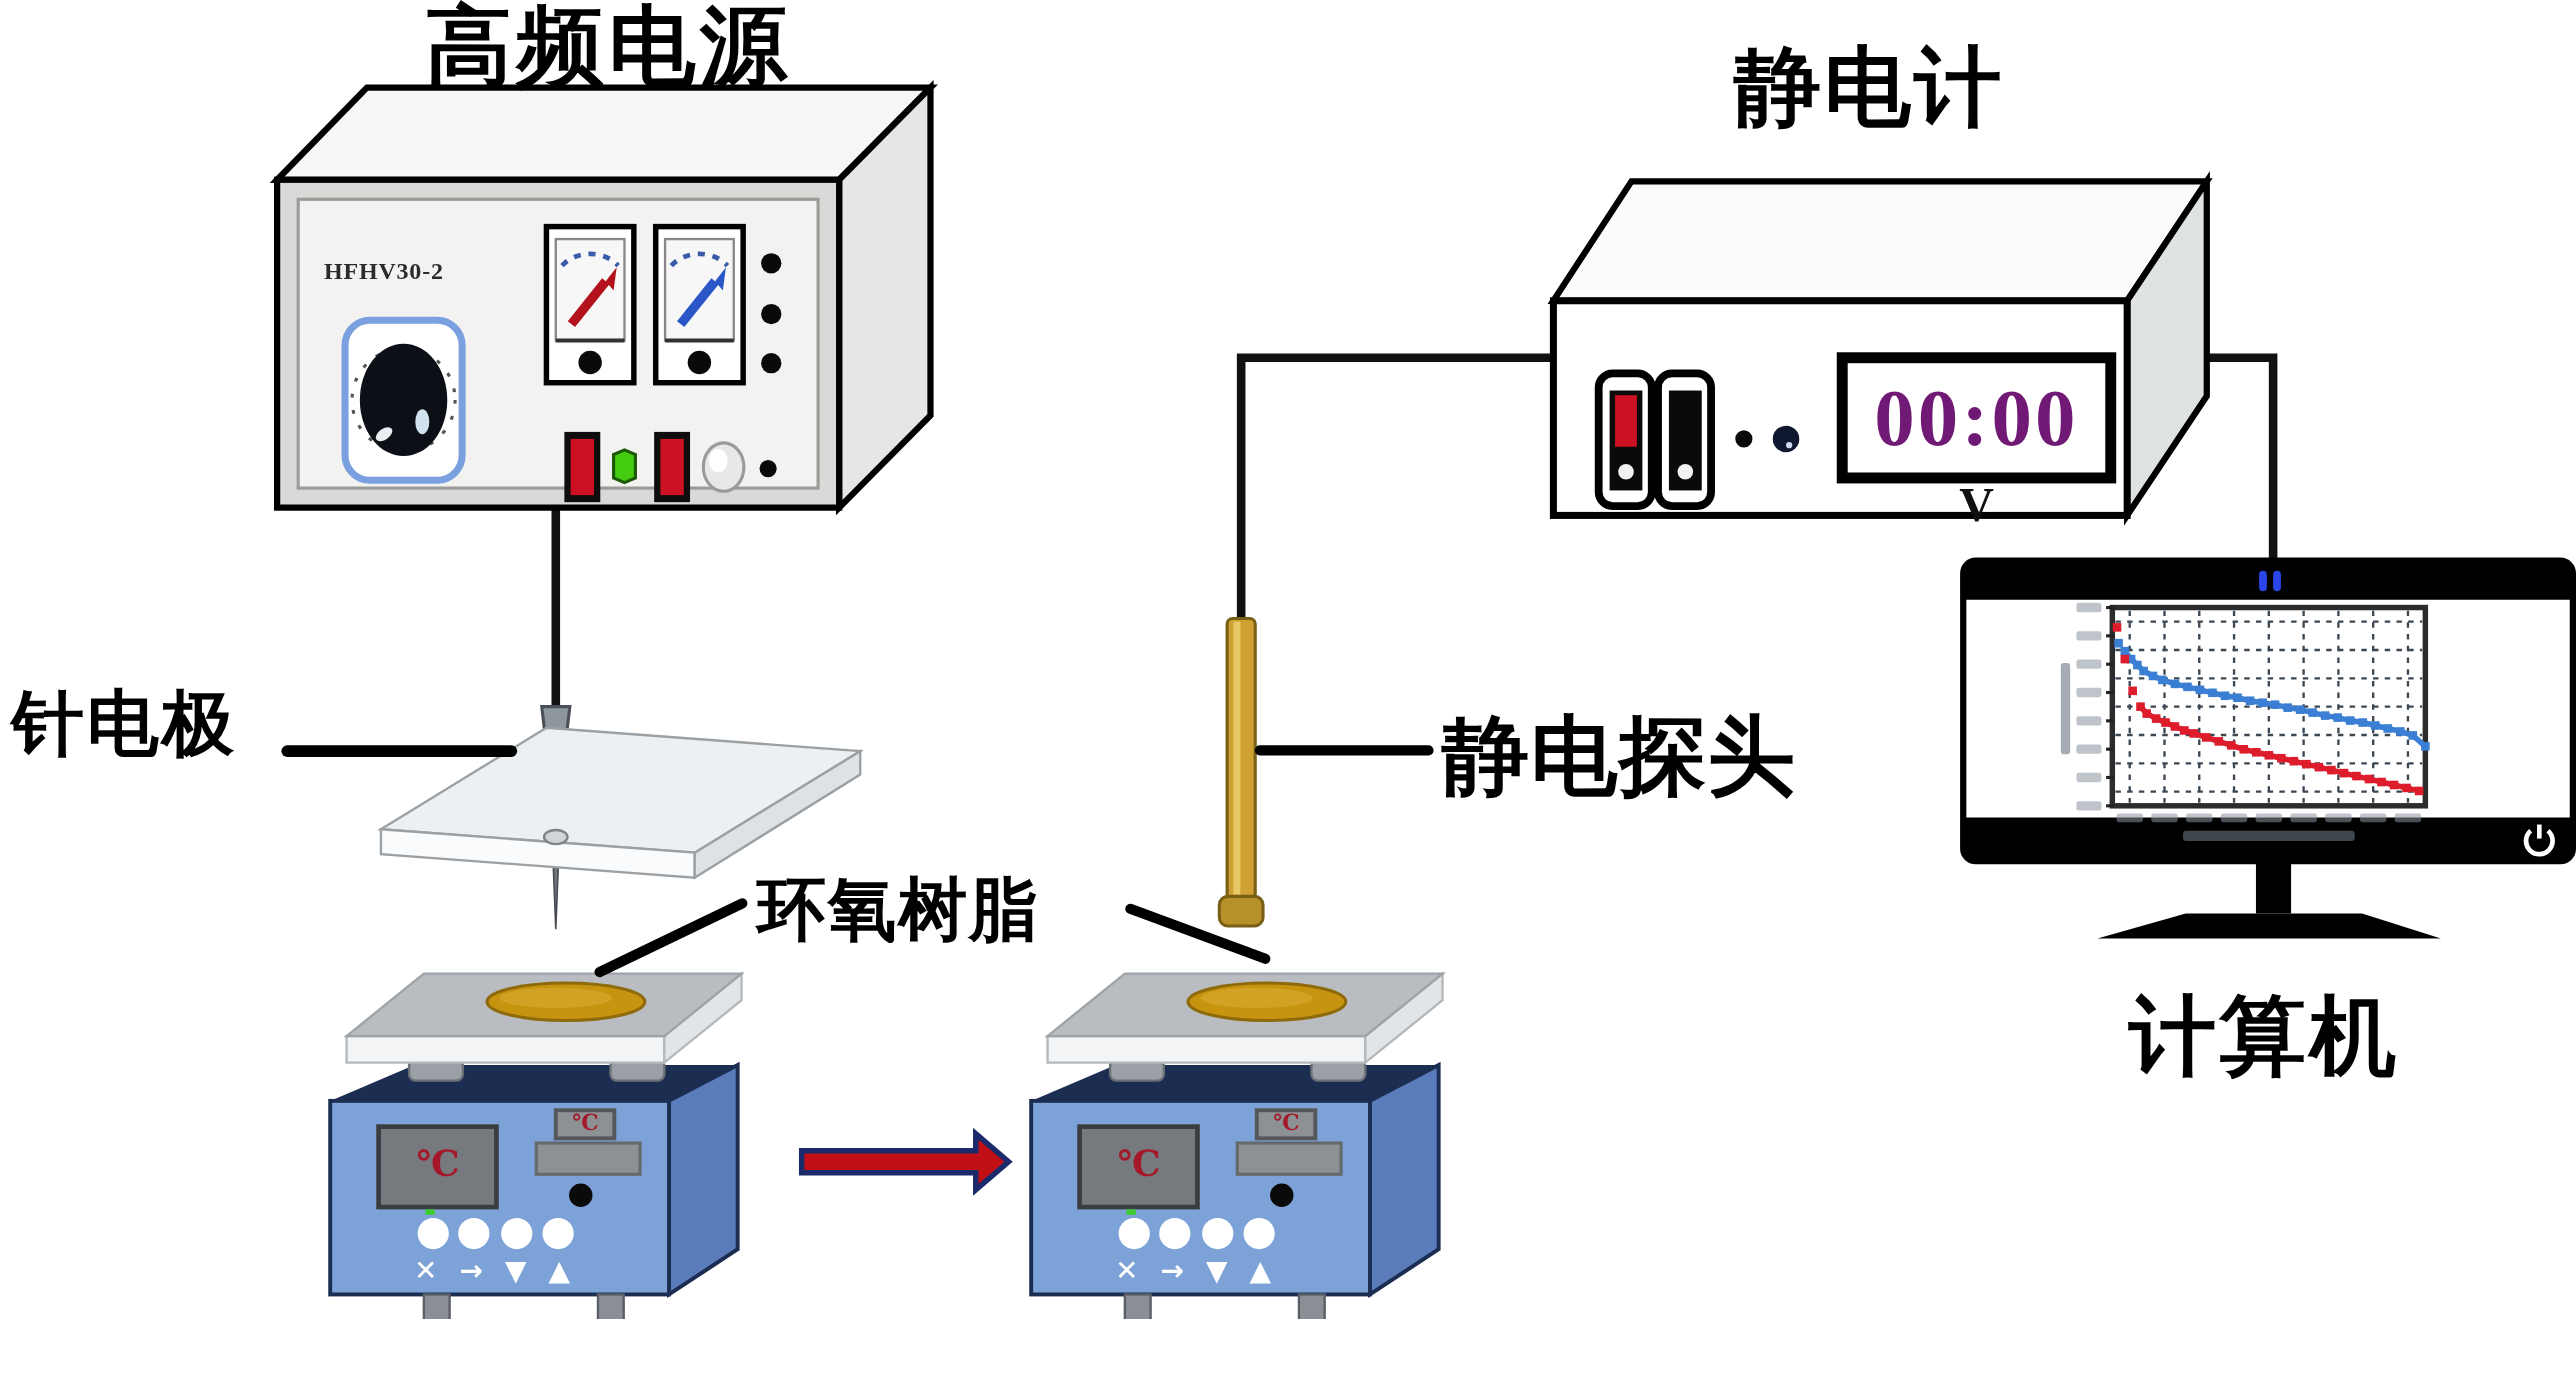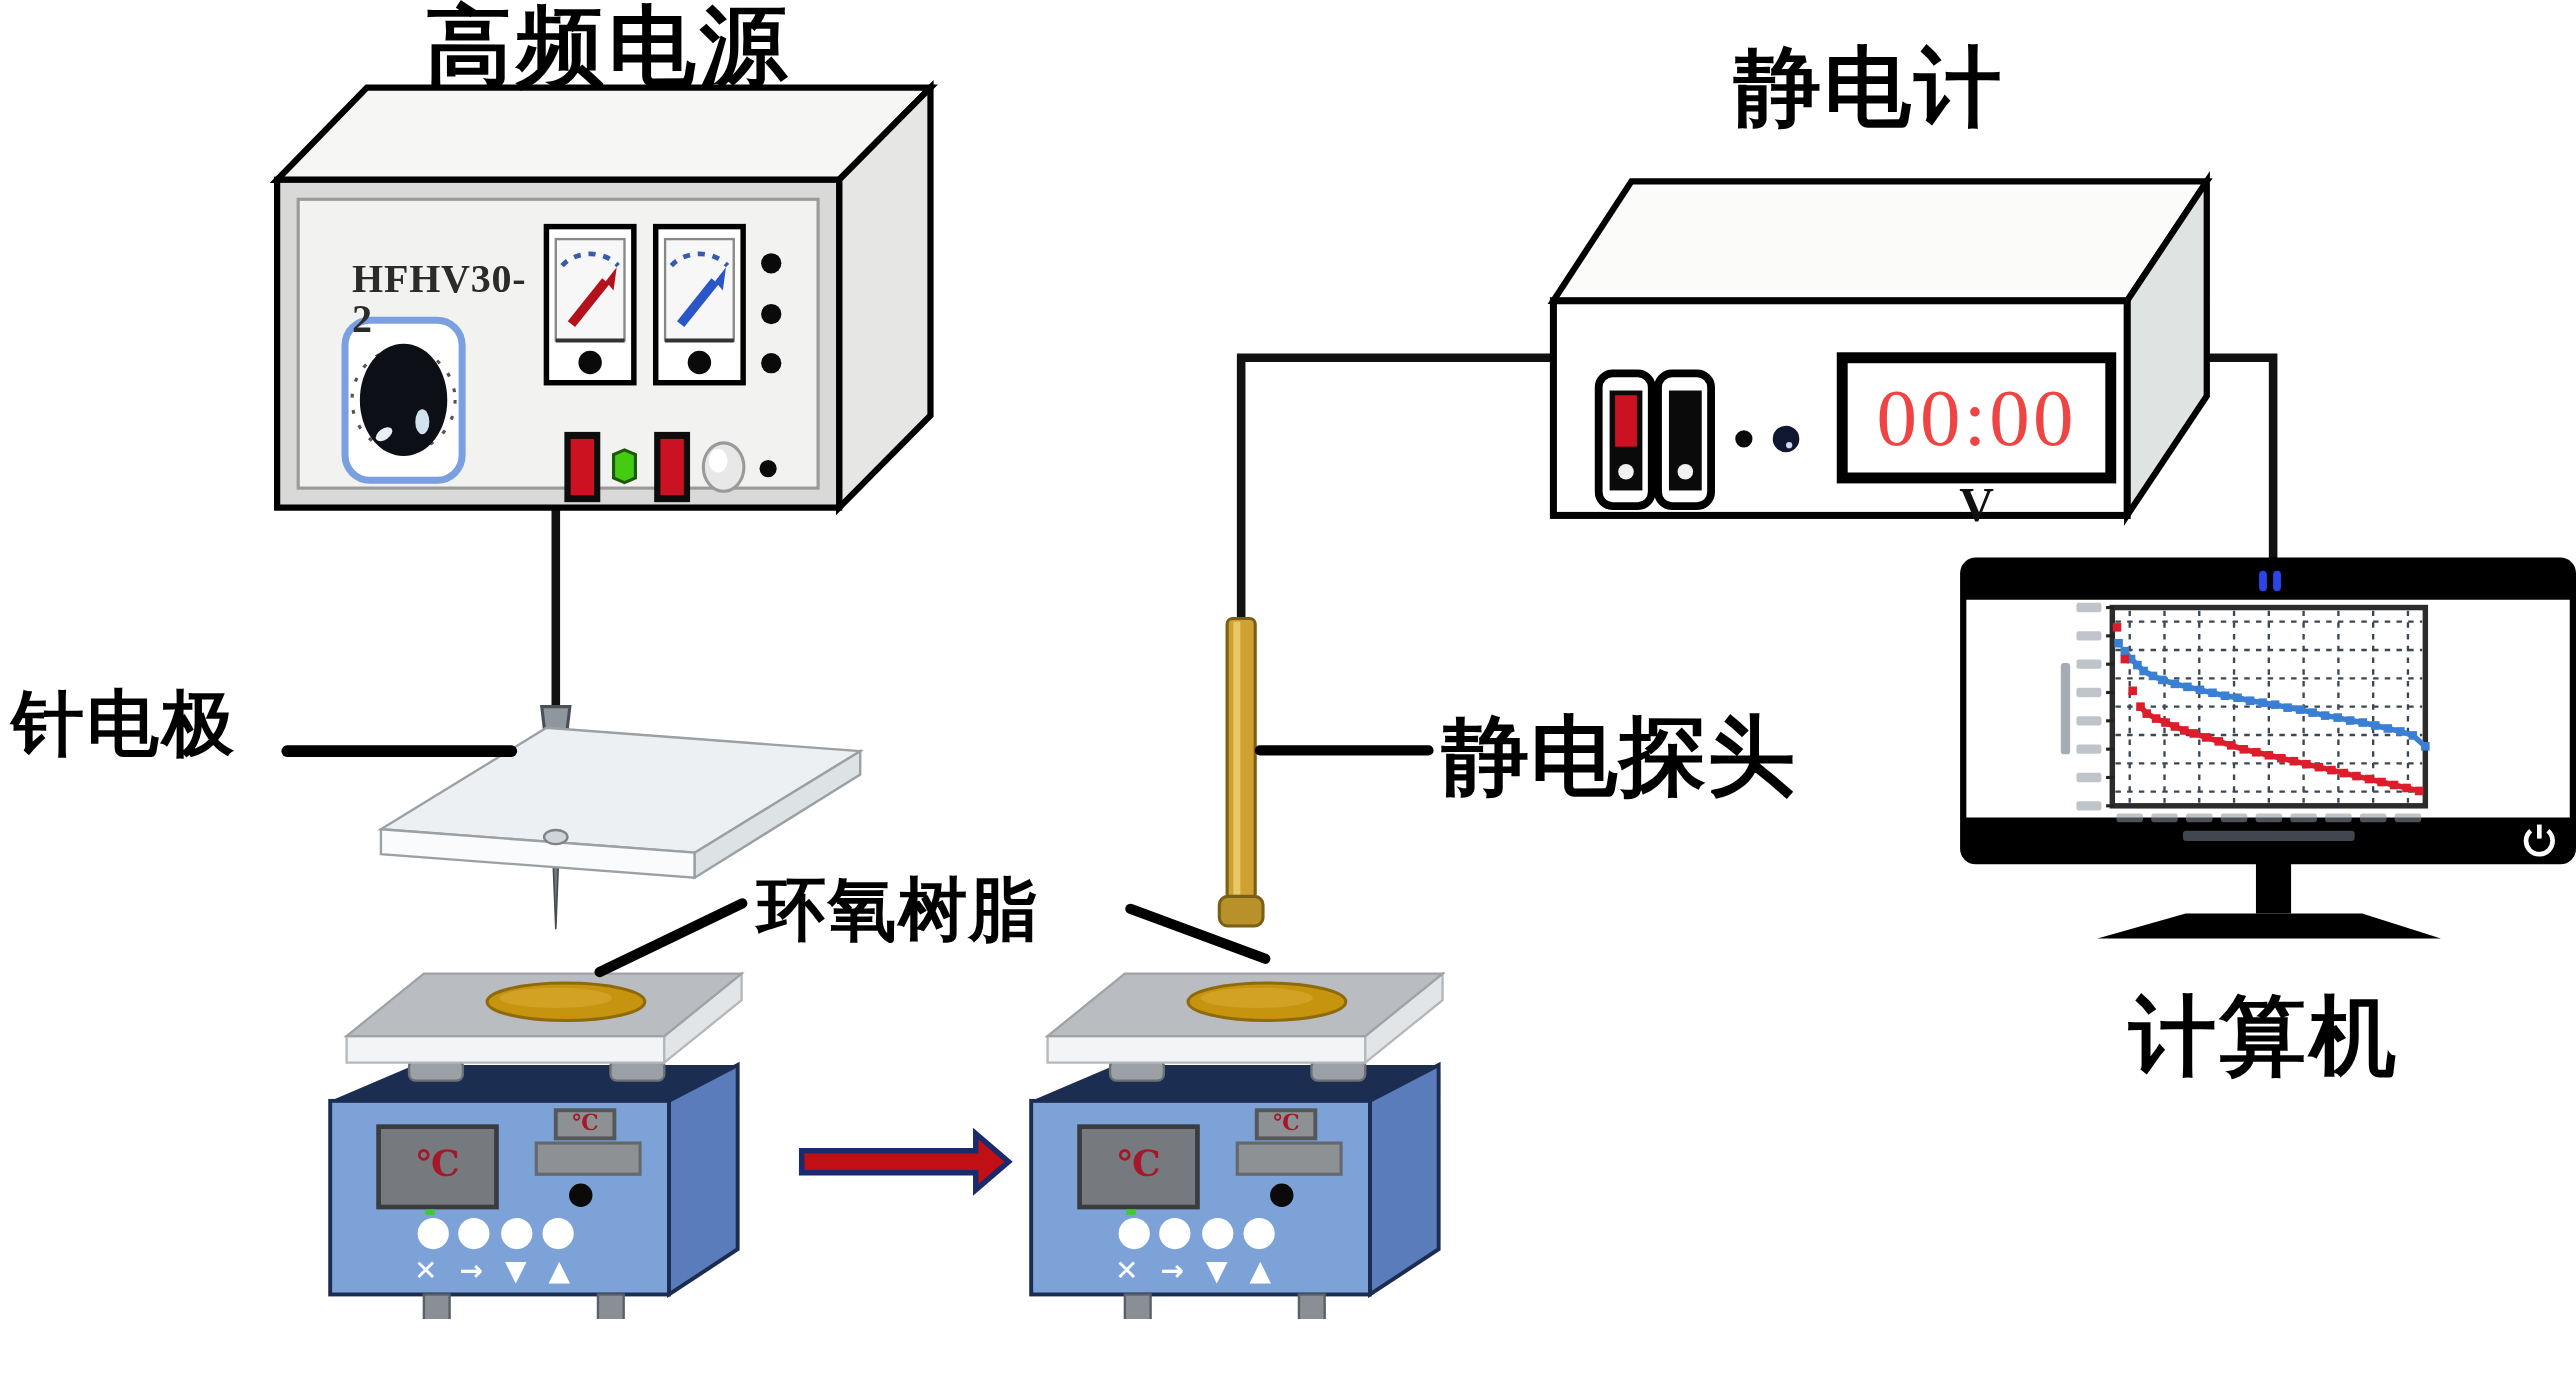--- a/index.html
+++ b/index.html
@@ -5,21 +5,21 @@
   html,body{margin:0;padding:0;background:#ffffff;}
   #stage{position:relative;width:2576px;height:1319px;background:#ffffff;overflow:hidden;
          font-family:"Liberation Serif","DejaVu Serif",serif;}
   #gfx{position:absolute;left:0;top:0;width:2576px;height:1379px;}
   .lbl{position:absolute;font-family:"Liberation Serif","DejaVu Serif",serif;
        font-weight:600;color:#000;white-space:nowrap;line-height:1;}
   .ovl{position:absolute;text-align:center;line-height:1;}
   .degC{font-family:"Liberation Serif","DejaVu Serif",serif;font-weight:700;color:#a5182a;}
   .btnrow{position:absolute;display:flex;justify-content:space-between;align-items:center;
           color:#ffffff;font-family:"DejaVu Sans","Liberation Sans",sans-serif;font-weight:700;}
-  .em-val{font-family:"Liberation Serif","DejaVu Serif",serif;font-weight:400;color:#ef4444;
+  .em-val{font-family:"Liberation Serif","DejaVu Serif",serif;font-weight:700;color:#701a75;
           letter-spacing:3.1px;}
   .em-unit{font-family:"Liberation Serif","DejaVu Serif",serif;font-weight:700;color:#101010;}
   .model{font-family:"Liberation Serif","DejaVu Serif",serif;font-weight:700;color:#2b2b2b;
          letter-spacing:0.8px;}
 </style>
 </head>
 <body>
 
 <div id="stage">
 
@@ -281,21 +281,21 @@
   </g>
 </svg>
 
 <div class="lbl" style="left:425px;top:3.1px;font-size:87px;letter-spacing:4.7px;">高频电源</div>
 <div class="lbl" style="left:1734px;top:44px;font-size:87px;letter-spacing:3.1px;">静电计</div>
 <div class="lbl" style="left:11.7px;top:688px;font-size:72px;letter-spacing:3.1px;">针电极</div>
 <div class="lbl" style="left:757px;top:876px;font-size:69px;letter-spacing:1.6px;">环氧树脂</div>
 <div class="lbl" style="left:1442px;top:684px;font-size:87px;letter-spacing:1.6px;margin-top:29px;">静电探头</div>
 <div class="lbl" style="left:2129px;top:993px;font-size:87px;letter-spacing:3.1px;">计算机</div>
 
-<div class="ovl model" style="left:324px;top:259px;width:168px;font-size:40px;text-align:left;margin-left:28px;">HFHV30-2</div>
+<div class="ovl model" style="left:324px;top:259px;width:168px;font-size:24px;text-align:left;">HFHV30-2</div>
 
 <div class="ovl em-val" style="left:1844px;top:378px;width:265px;font-size:81px;">00:00</div>
 <div class="ovl em-unit" style="left:1844px;top:481px;width:265px;font-size:48px;">V</div>
 
 <div class="ovl degC" style="left:379px;top:1146px;width:118px;font-size:36px;">℃</div>
 <div class="ovl degC" style="left:556px;top:1112px;width:59px;font-size:22px;">℃</div>
 <div class="btnrow" style="left:414px;top:1252px;width:156px;height:36px;font-size:28px;">
   <span>✕</span>
   <span>→</span>
   <span>▼</span>

